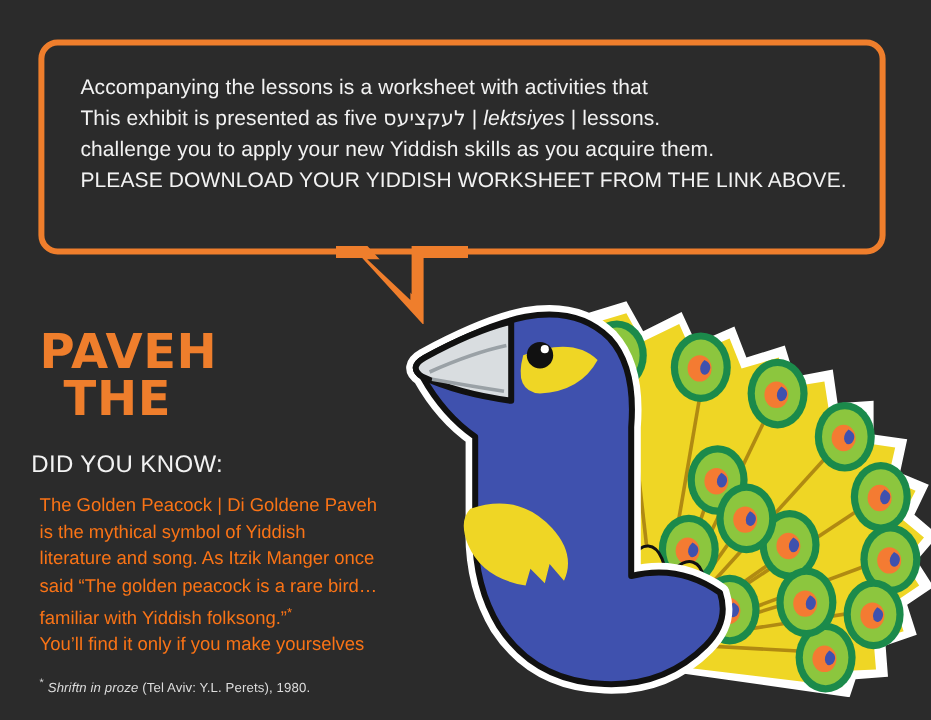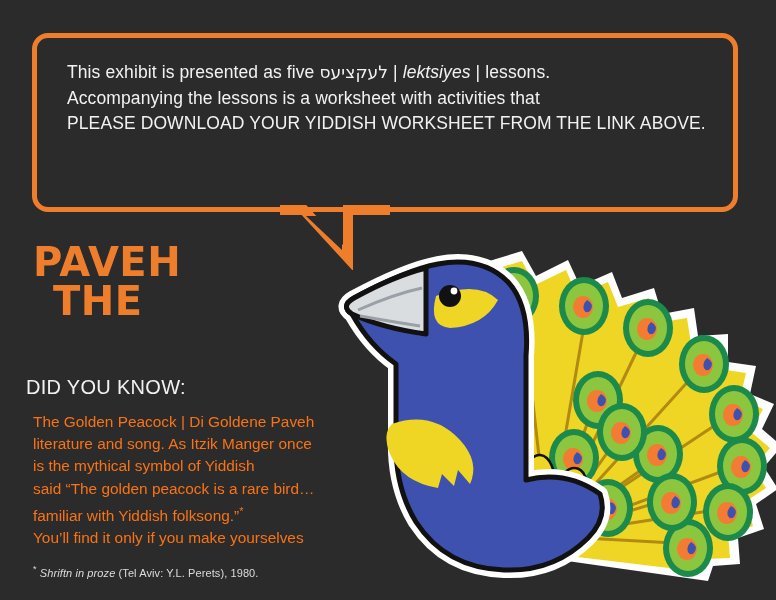--- a/index.html
+++ b/index.html
@@ -51,21 +51,21 @@
   .title{
     position:absolute;left:33px;top:243px;width:300px;z-index:2;
     color:var(--orange,#ef7e2c);
     font-family:"DejaVu Sans", sans-serif;
     font-weight:bold;
     font-size:40px;
     line-height:39px;
     letter-spacing:.5px;
     text-transform:uppercase;
   }
-  .title .l1{display:block;}
+  .title .l1{display:block;margin-top:32px;}
   .title .l2{display:block;padding-left:20px;}
   .title .l3{display:block;padding-left:38px;}
 
   .didyouknow{
     position:absolute;left:26px;top:376px;z-index:2;
     color:#f2f2f2;font-size:20px;letter-spacing:.3px;
   }
   .body-copy{
     position:absolute;left:33px;top:411px;width:300px;z-index:2;
     color:#f97316;font-size:15.4px;line-height:22.2px;
@@ -217,37 +217,38 @@
     </g>
   </svg>
 
   <svg class="tail" viewBox="0 0 110 70" aria-hidden="true">
     <path d="M 0 10 L 24 10 L 68 58 L 68 10 L 110 10" fill="none" stroke="#ef7e2c" stroke-width="10" stroke-linejoin="miter"></path>
     <path d="M 26 16 L 62 16 L 62 50 Z" fill="#2b2b2b"></path>
   </svg>
 
   <div class="bubble">
     <div class="bubble-inner">
+      <p>Accompanying the lessons is a worksheet with activities that</p>
       <p><span>This exhibit is presented as five </span><span class="yid">לעקציעס</span><span> | </span><span class="ital">lektsiyes</span><span> | </span><span>lessons.</span></p>
-      <p>Accompanying the lessons is a worksheet with activities that</p>
+      <p>challenge you to apply your new Yiddish skills as you acquire them.</p>
       <p class="cta">PLEASE DOWNLOAD YOUR YIDDISH WORKSHEET  FROM THE LINK ABOVE.</p>
     </div>
   </div>
 
   <div class="title">
     <span class="l1">PAVEH</span>
     <span class="l2">THE</span>
   </div>
 
   <div class="didyouknow">DID YOU KNOW:</div>
 
   <div class="body-copy">
     <div>The Golden Peacock | Di Goldene Paveh</div>
+    <div>is the mythical symbol of Yiddish</div>
     <div>literature and song. As Itzik Manger once</div>
-    <div>is the mythical symbol of Yiddish</div>
     <div>said “The golden peacock is a rare bird…</div>
     <div><span>familiar with Yiddish folksong.”</span><span class="sup">*</span></div>
     <div>You’ll find it only if you make yourselves</div>
   </div>
 
   <div class="footnote">
     <span class="star">*</span>
     <span class="ital">Shriftn in proze</span><span> (Tel Aviv: Y.L. Perets), 1980.</span>
   </div>
 

